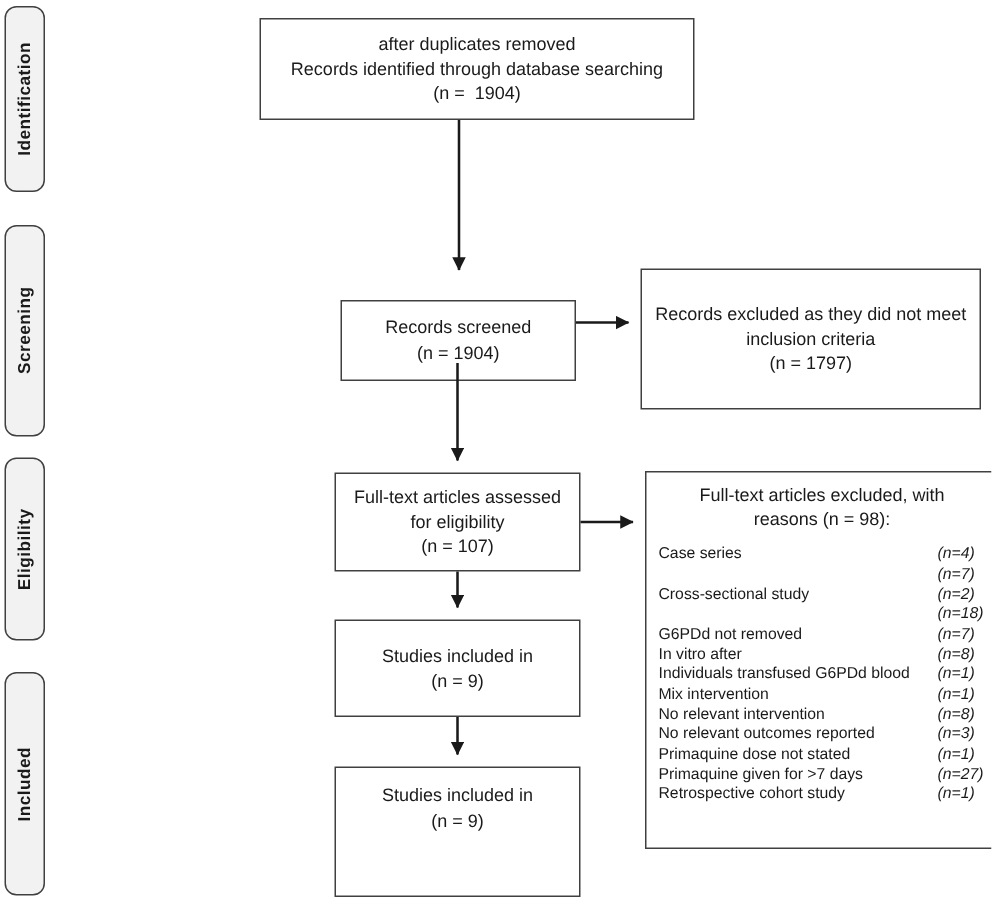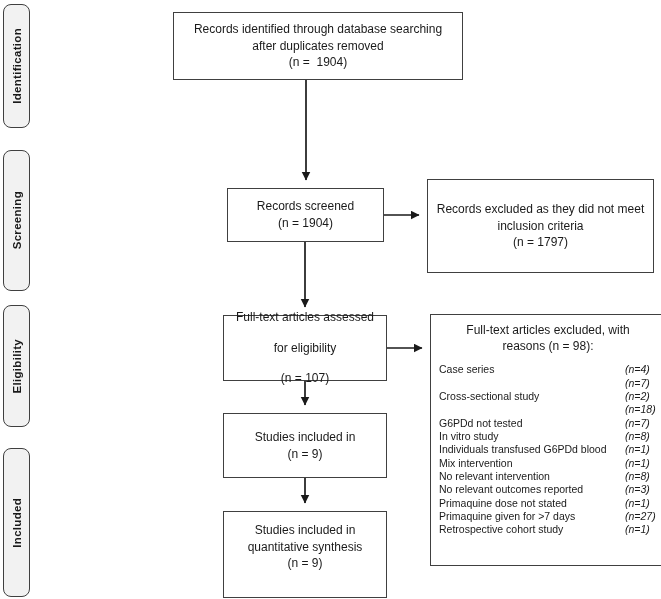--- a/index.html
+++ b/index.html
@@ -32,23 +32,23 @@
   .side-label .vtext{
     writing-mode:vertical-rl;
     transform:rotate(180deg);
     font-weight:bold;
     font-size:11.5px;
     letter-spacing:.3px;
     white-space:pre;
   }
   
   #box-identified{left:173px;top:12px;width:290px;height:68px;}
-  #box-screened{left:227px;top:188px;width:157px;height:54px;}
+  #box-screened{left:227px;top:200px;width:157px;height:54px;}
   #box-records-excluded{left:427px;top:179px;width:227px;height:94px;}
-  #box-fulltext{left:223px;top:315px;width:164px;height:66px;gap:14px;}
+  #box-fulltext{left:223px;top:315px;width:164px;height:66px;}
   #box-qualitative{left:223px;top:413px;width:164px;height:65px;}
   #box-quantitative{left:223px;top:511px;width:164px;height:87px;justify-content:flex-start;padding-top:10px;}
   #sidebar-identification{left:3px;top:4px;width:27px;height:124px;}
   #sidebar-screening{left:3px;top:150px;width:27px;height:141px;}
   #sidebar-eligibility{left:3px;top:305px;width:27px;height:122px;}
   #sidebar-included{left:3px;top:448px;width:27px;height:149px;}
   
   #box-fulltext-excluded{
     left:430px;top:314px;width:247px;height:252px;
     align-items:stretch;justify-content:flex-start;
@@ -79,22 +79,22 @@
     <span class="vtext">Screening</span>
   </div>
   <div class="side-label" id="sidebar-eligibility">
     <span class="vtext">Eligibility</span>
   </div>
   <div class="side-label" id="sidebar-included">
     <span class="vtext">Included</span>
   </div>
 
   <div class="box" id="box-identified">
+    <div class="line">after duplicates removed</div>
     <div class="line">Records identified through database searching</div>
-    <div class="line">after duplicates removed</div>
     <div class="line">(n =  1904)</div>
   </div>
 
   <div class="box" id="box-screened">
     <div class="line">Records screened</div>
     <div class="line">(n = 1904)</div>
   </div>
 
   <div class="box" id="box-records-excluded">
     <div class="line">Records excluded as they did not meet</div>
@@ -121,25 +121,25 @@
       <span class="reason-count">(n=7)</span>
     </div>
     <div class="reason-row">
       <span class="reason-label">Cross-sectional study</span>
       <span class="reason-count">(n=2)</span>
     </div>
     <div class="reason-row">
       <span class="reason-count">(n=18)</span>
     </div>
     <div class="reason-row">
-      <span class="reason-label">G6PDd not tested</span>
+      <span class="reason-label">G6PDd not removed</span>
       <span class="reason-count">(n=7)</span>
     </div>
     <div class="reason-row">
-      <span class="reason-label">In vitro study</span>
+      <span class="reason-label">In vitro after</span>
       <span class="reason-count">(n=8)</span>
     </div>
     <div class="reason-row">
       <span class="reason-label">Individuals transfused G6PDd blood</span>
       <span class="reason-count">(n=1)</span>
     </div>
     <div class="reason-row">
       <span class="reason-label">Mix intervention</span>
       <span class="reason-count">(n=1)</span>
     </div>
@@ -165,21 +165,20 @@
     </div>
   </div>
 
   <div class="box" id="box-qualitative">
     <div class="line">Studies included in</div>
     <div class="line">(n = 9)</div>
   </div>
 
   <div class="box" id="box-quantitative">
     <div class="line">Studies included in</div>
-    <div class="line">quantitative synthesis</div>
     <div class="line">(n = 9)</div>
   </div>
 
   <svg id="arrows" viewBox="0 0 661 599" xmlns="http://www.w3.org/2000/svg">
     <defs>
       <marker id="ah" markerUnits="userSpaceOnUse" markerWidth="10" markerHeight="10" refX="8.5" refY="4.5" orient="auto">
         <path d="M0,0 L9,4.5 L0,9 Z" fill="#1a1a1a"></path>
       </marker>
     </defs>
     <line x1="306" y1="80" x2="306" y2="180" stroke="#1a1a1a" stroke-width="1.7" marker-end="url(#ah)"></line>

